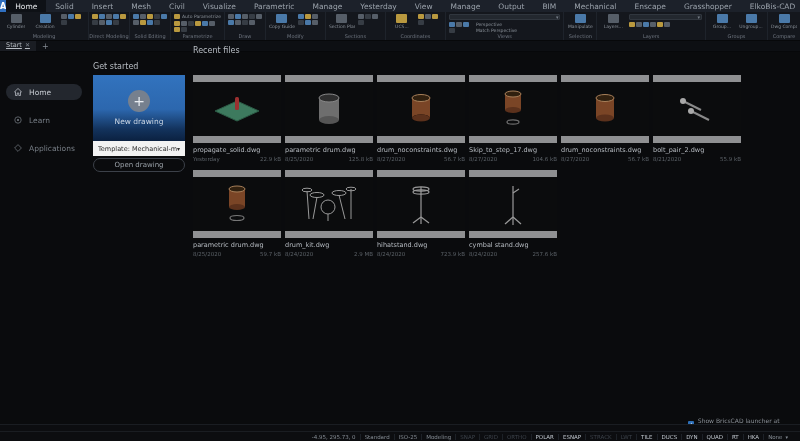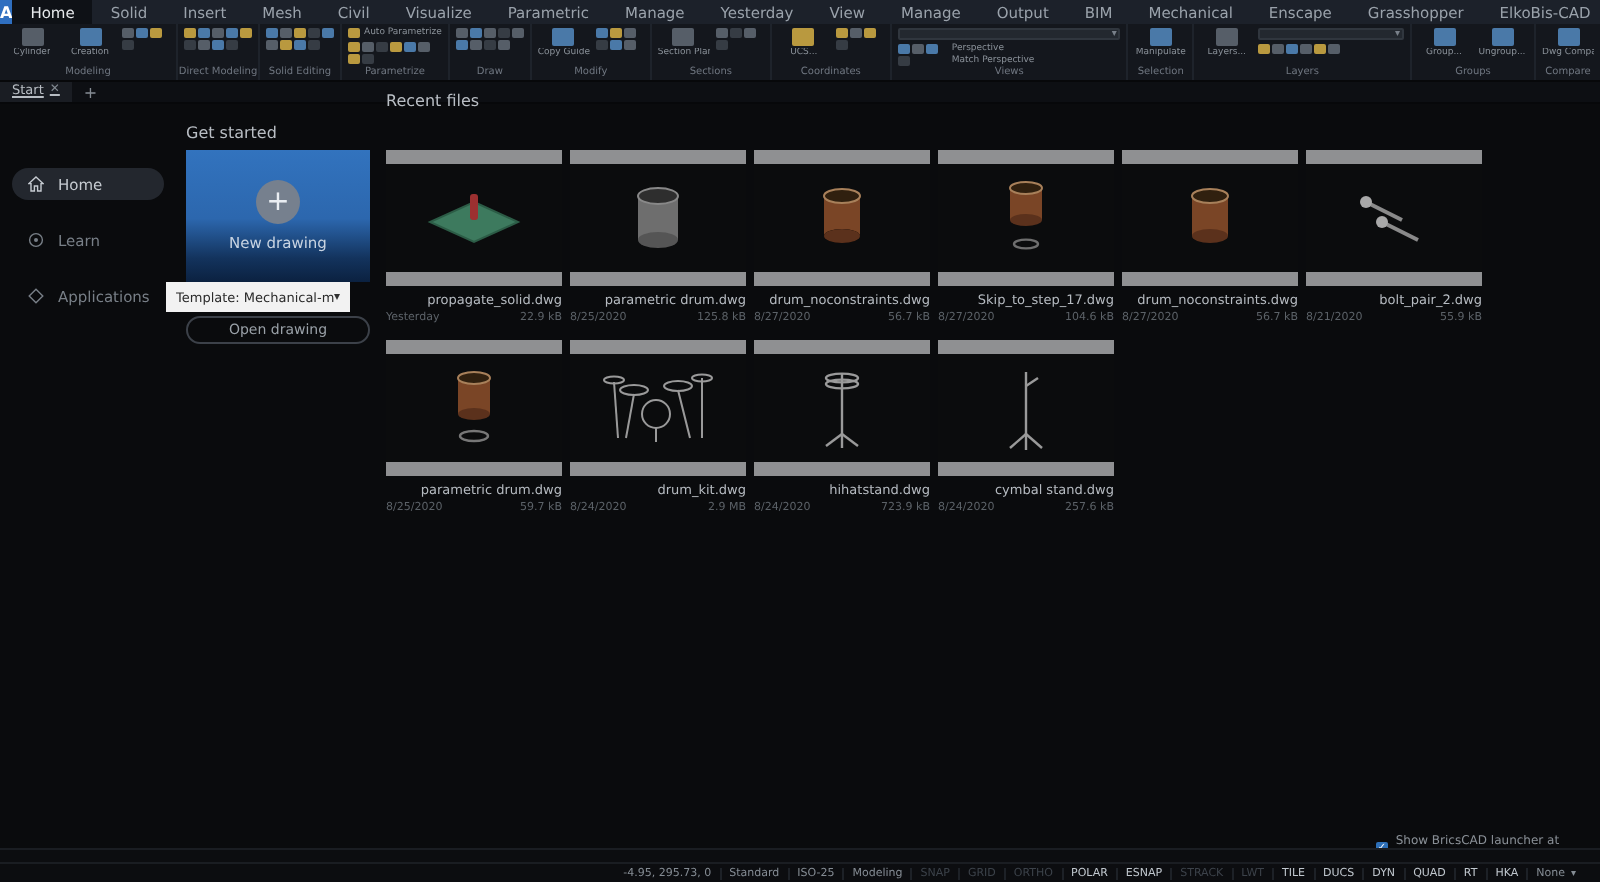--- a/index.html
+++ b/index.html
@@ -40,29 +40,29 @@
   .sitem.sel { background:#23272e; color:#c7ccd2; }
   .sicon { width:8px; height:8px; display:flex; align-items:center; justify-content:center; }
   .sicon svg { display:block; }
 
   
   .gs-head, .rf-head { position:absolute; font-size:8px; color:#b9bec4; }
   .gs-head { top:62px; left:93px; }
   .newcard { position:absolute; top:75px; left:93px; width:92px; height:66px; background:linear-gradient(180deg,#3273be 0%,#2c67ae 50%,#133succ 80%); background:linear-gradient(180deg,#3273be 0%,#2c67ae 52%,#13335d 82%,#0b2140 100%); display:flex; flex-direction:column; align-items:center; justify-content:center; gap:5px; cursor:pointer; }
   .pluscirc { width:22px; height:22px; border-radius:50%; background:#76808e; display:flex; align-items:center; justify-content:center; color:#e9edf2; font-size:14px; line-height:1; }
   .newlabel { font-size:7.5px; color:#c9d4e2; }
-  .tmpl { position:absolute; top:141px; left:83px; width:92px; height:15px; background:#f2f2f2; display:flex; align-items:center; justify-content:space-between; padding:0 5px; cursor:pointer; }
+  .tmpl { position:absolute; top:141px; left:93px; width:92px; height:15px; background:#f2f2f2; display:flex; align-items:center; justify-content:space-between; padding:0 5px; cursor:pointer; }
   .tmpl .tv { font-size:6.5px; color:#2b2b2b; white-space:nowrap; overflow:hidden; }
   .tmpl .arr { font-size:6px; color:#333; }
   .openbtn { position:absolute; top:158px; left:93px; width:92px; height:14px; border:1px solid #3c4149; border-radius:8px; display:flex; align-items:center; justify-content:center; font-size:7px; color:#9aa1a8; cursor:pointer; }
 
   
   .rf-head { top:46px; left:193px; }
   .grid { position:absolute; top:75px; left:193px; width:560px; }
-  .grow { display:flex; gap:4px; margin-bottom:4px;text-align:right; }
+  .grow { display:flex; gap:4px; margin-bottom:4px; }
   .card { width:88px; cursor:pointer; }
   .shot { height:68px; background:#0d0e10; display:flex; flex-direction:column; }
   .bar { height:7px; background:#8f9092; }
   .thumb { flex:1; background:#0b0c0d; display:flex; align-items:center; justify-content:center; overflow:hidden; }
   .fname { font-size:6.5px; color:#b6bbc1; margin-top:3px; white-space:nowrap; overflow:hidden; }
   .fmeta { display:flex; justify-content:space-between; font-size:5.5px; color:#5c6268; margin-top:2px; margin-bottom:4px; }
 
   
   .launch { position:absolute; top:417px; left:688px; display:flex; align-items:center; gap:4px; }
   .cbx { width:6px; height:6px; background:#2d6fb8; border-radius:1px; color:#fff; font-size:5px; line-height:6px; text-align:center; }

